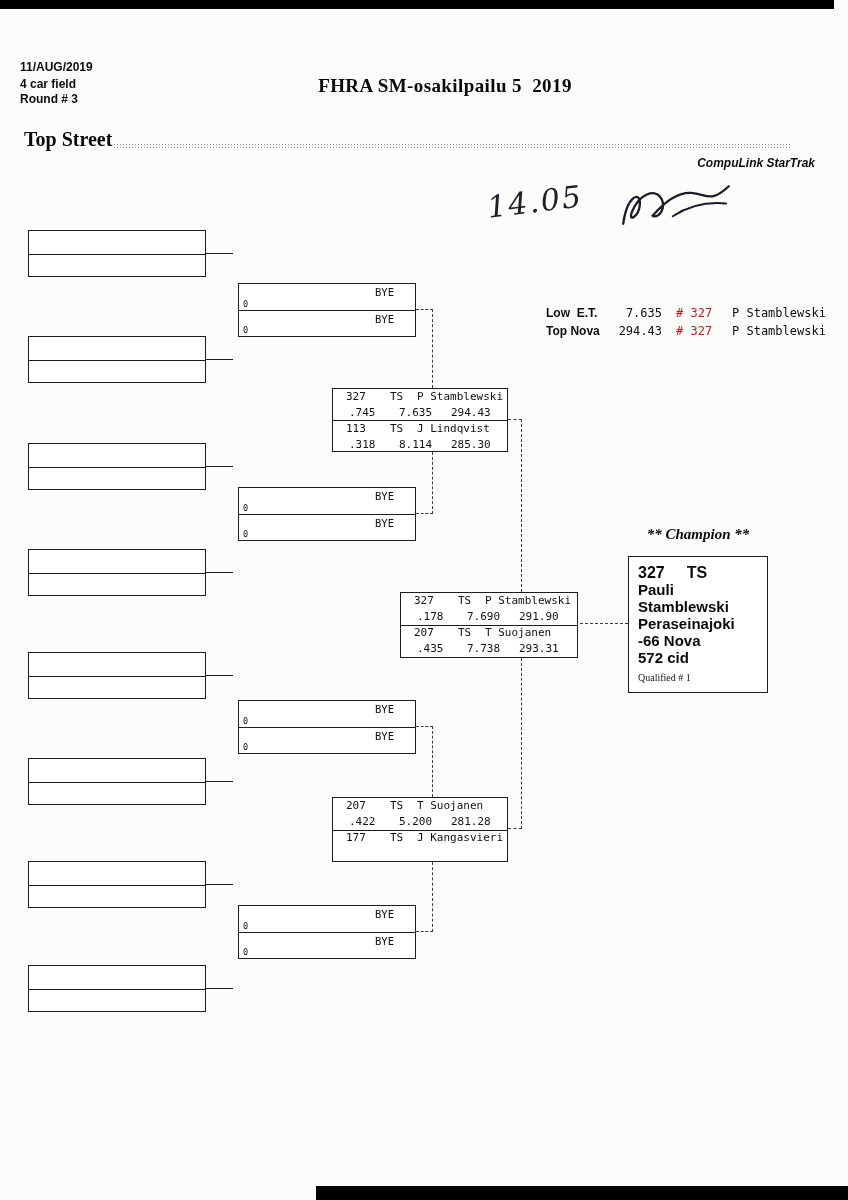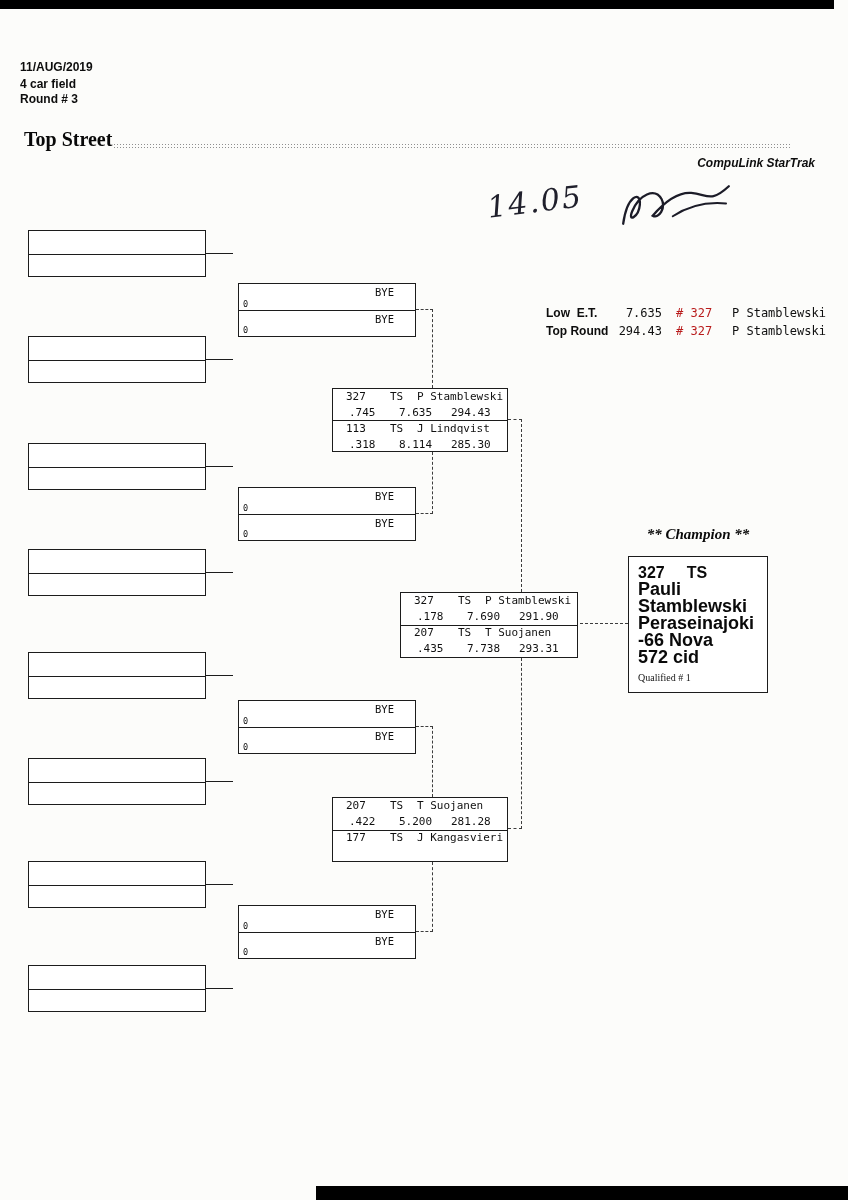--- a/index.html
+++ b/index.html
@@ -55,54 +55,55 @@
   .c-car { left:13px; } .c-cls { left:57px; } .c-drv { left:84px; }
   .c-rt  { left:16px; } .c-et  { left:66px; } .c-spd { left:118px; }
   .m-div { position:absolute; left:0; right:0; top:50%; border-top:1.3px solid #1c1c1c; }
 
   .dash-v { position:absolute; width:0; border-left:1.6px dashed #3c3c3c; }
   .dash-h { position:absolute; height:0; border-top:1.6px dashed #3c3c3c; }
 
   .champ-heading { position:absolute; left:628px; top:526px; width:140px; text-align:center;
     font-family:"Liberation Serif",serif; font-weight:bold; font-style:italic; font-size:15px; color:#0a0a0a; }
   .champ-box { left:628px; top:556px; width:140px; height:137px; border-width:1.5px; padding:7px 0 0 9px; }
-  .champ-line { font-size:18px; font-weight:bold; color:#0a0a0a; line-height:17px; }
+  .champ-line { font-size:15px; font-weight:bold; color:#0a0a0a; line-height:17px; }
   .champ-carline { font-size:16px; }
   .champ-carline .gap { display:inline-block; width:22px; }
   .champ-qual { margin-top:6px; font-family:"Liberation Serif",serif; font-weight:normal; font-size:10px; color:#151515; }
 </style>
 </head>
 <body>
 
 <div class="page">
 
   <div class="scan-bar" style="left:0;top:0;width:834px;height:9px;"></div>
   <div class="scan-bar" style="left:316px;top:1186px;width:532px;height:14px;"></div>
 
   <div class="hdr-line" style="top:60px;">11/AUG/2019</div>
   <div class="hdr-line" style="top:77px;">4 car field</div>
   <div class="hdr-line" style="top:92px;">Round # 3</div>
+  <div class="page-title pre">FHRA SM-osakilpailu 5  2019</div>
   <div class="class-heading">Top Street</div>
   <div class="dotted-band"></div>
   <div class="brand">CompuLink StarTrak</div>
 
   <div class="handwrite">14.05</div>
   <svg class="signature" width="128" height="58" viewBox="0 0 128 58">
     <path d="M10 44 C16 16 30 12 28 26 C26 38 14 44 20 32 C28 16 44 10 50 22 C54 31 46 42 40 38 C52 26 66 16 80 18 C96 20 98 30 118 14" fill="none" stroke="#1c1c28" stroke-width="2.3" stroke-linecap="round"></path>
     <path d="M60 40 C78 30 96 28 114 31" fill="none" stroke="#1c1c28" stroke-width="2" stroke-linecap="round"></path>
   </svg>
 
   <div class="stats-row" style="top:306px;">
     <span class="s-label pre">Low  E.T.</span>
     <span class="s-val">7.635</span>
     <span class="s-car"># 327</span>
     <span class="s-drv">P Stamblewski</span>
   </div>
   <div class="stats-row" style="top:324px;">
-    <span class="s-label pre">Top Round</span>
+    <span class="s-label pre">Top Nova</span>
     <span class="s-val">294.43</span>
     <span class="s-car"># 327</span>
     <span class="s-drv">P Stamblewski</span>
   </div>
 
   <div class="box slot-box" style="top:230px;"></div>
   <div class="box slot-box" style="top:336px;"></div>
   <div class="box slot-box" style="top:443px;"></div>
   <div class="box slot-box" style="top:549px;"></div>
   <div class="box slot-box" style="top:652px;"></div>

